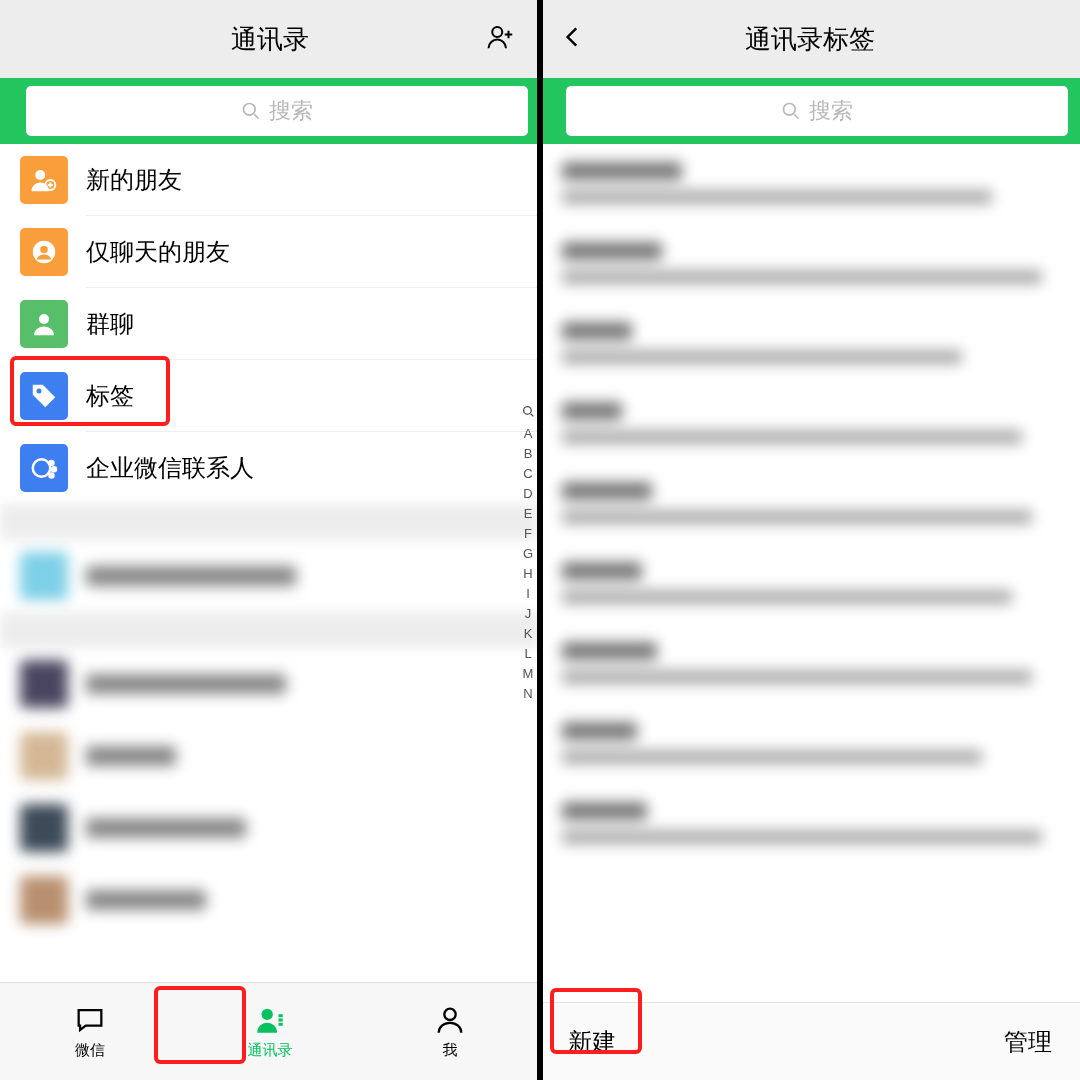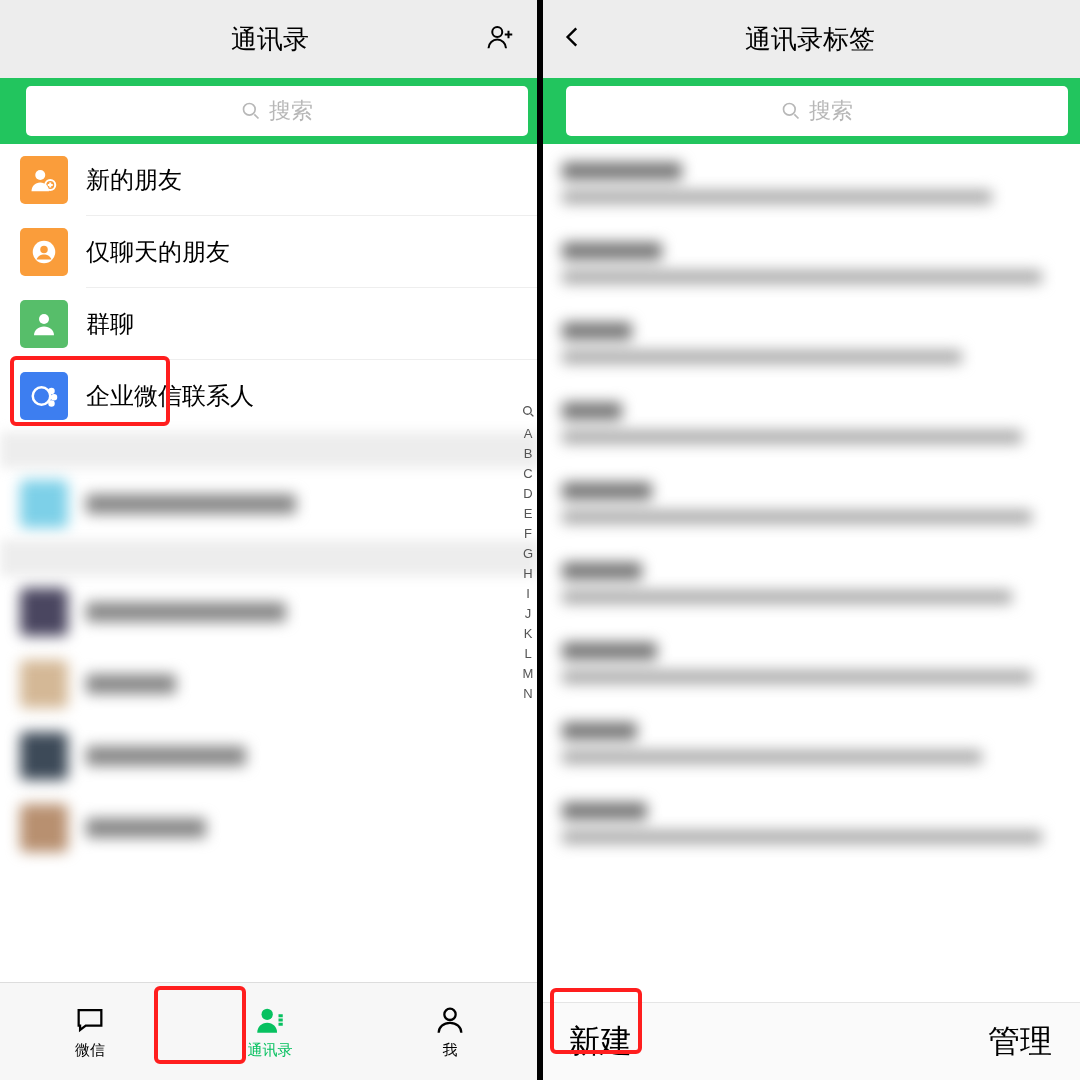--- a/index.html
+++ b/index.html
@@ -211,21 +211,21 @@
 
   
   .footer-btns {
     height: 78px;
     background: #fafafa;
     border-top: 1px solid #e5e5e5;
     display: flex;
     align-items: center;
     justify-content: space-between;
     padding: 0 28px;
-    font-size: 32px;
+    font-size: 24px;
     color: #000;
   }
 
   
   .hl {
     position: absolute;
     border: 4px solid #ff1e1e;
     border-radius: 6px;
     pointer-events: none;
     z-index: 100;
@@ -290,20 +290,31 @@
         <svg width="30" height="30" viewBox="0 0 24 24" fill="#fff">
           <circle cx="12" cy="8" r="4"></circle>
           <path d="M4 21c0-4 3.5-7 8-7s8 3 8 7z"></path>
         </svg>
       </div>
       <div class="label-wrap">
           <span>群聊</span>
         </div>
     </div>
 
+    <div class="row">
+      <div class="icon-sq blue">
+        <svg width="30" height="30" viewBox="0 0 24 24" fill="#fff">
+          <path d="M3 3h8l10 10-8 8L3 11z"></path>
+          <circle cx="8" cy="8" r="2" fill="#3d7ef0"></circle>
+        </svg>
+      </div>
+      <div class="label-wrap">
+          <span>标签</span>
+        </div>
+    </div>
 
 
     <div class="row">
       <div class="icon-sq blue">
         <svg width="30" height="30" viewBox="0 0 24 24" fill="none" stroke="#fff" stroke-width="2">
           <circle cx="10" cy="12" r="7"></circle>
           <circle cx="18" cy="8" r="1.6" fill="#fff"></circle>
           <circle cx="20" cy="13" r="1.6" fill="#fff"></circle>
           <circle cx="18" cy="18" r="1.6" fill="#fff"></circle>
         </svg>

